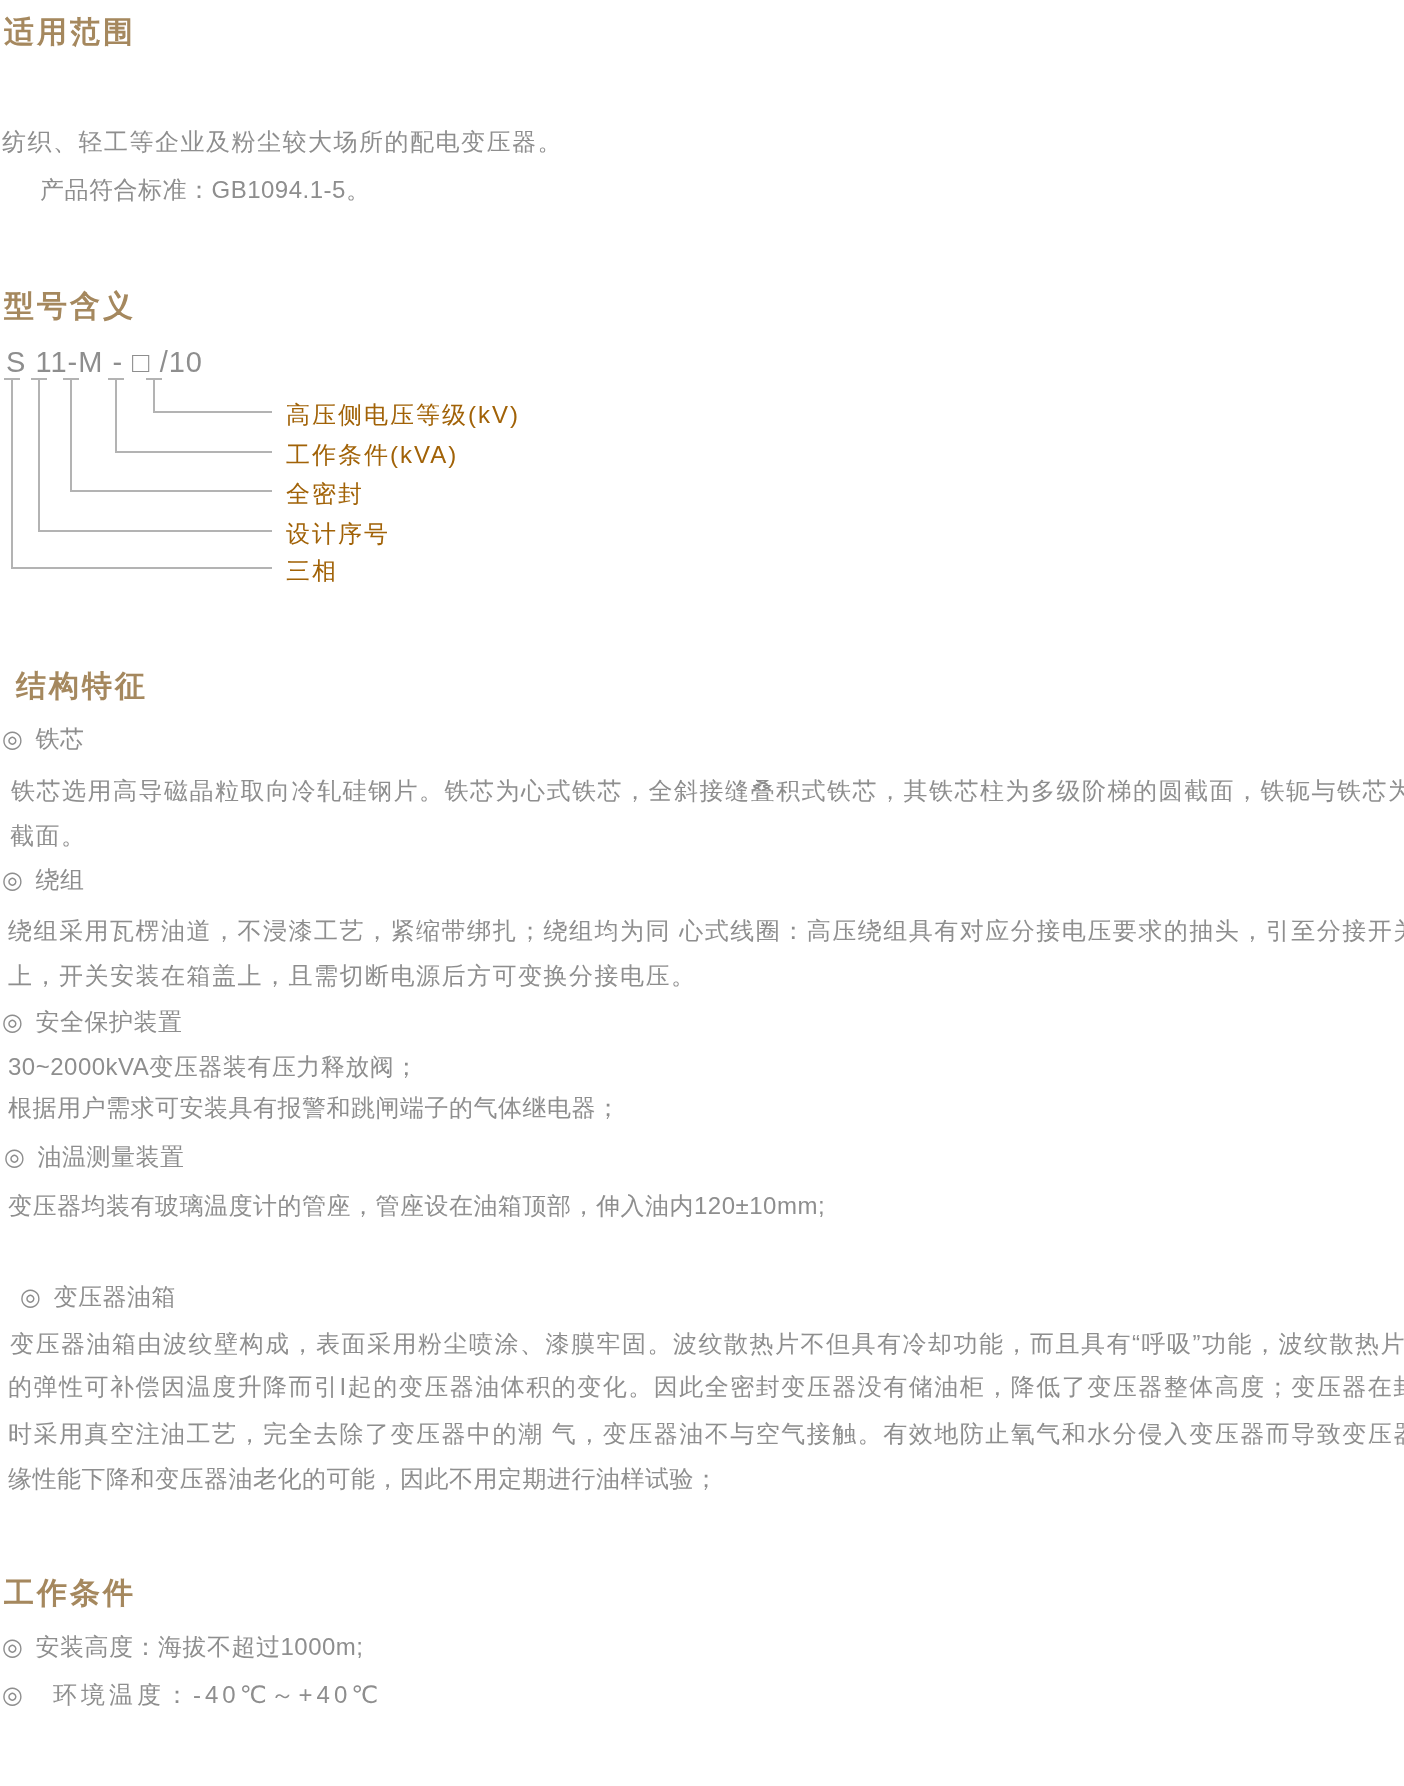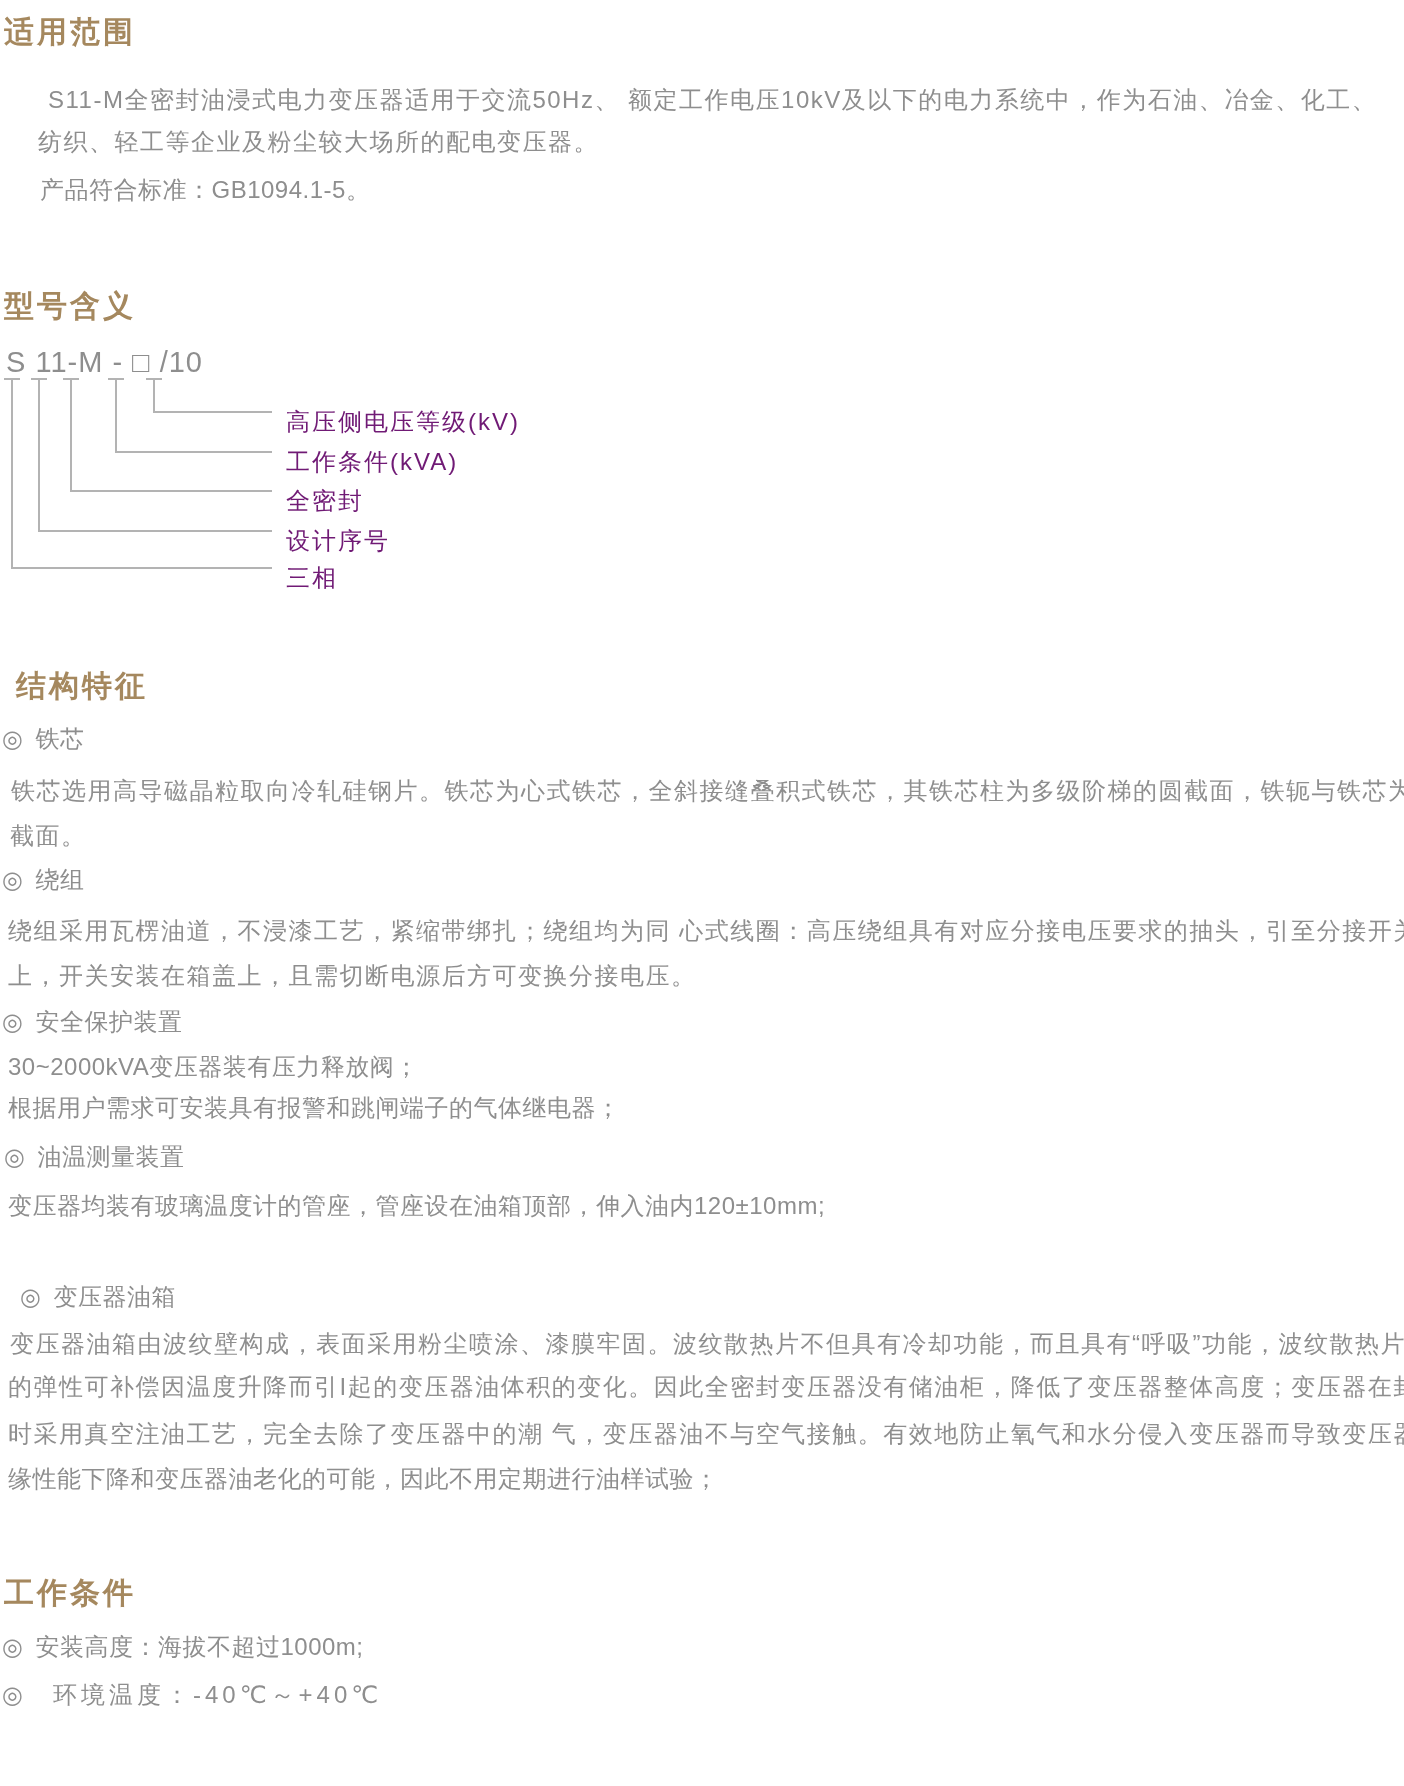--- a/index.html
+++ b/index.html
@@ -38,34 +38,32 @@
     letter-spacing:1px;
     white-space:nowrap;
   }
   .tk{position:absolute;width:16px;height:2px;background:#b3b3b3;}
   .vl{position:absolute;width:2px;background:#b3b3b3;}
   .hl{position:absolute;height:2px;background:#b3b3b3;}
   .lbl{
     position:absolute;
     left:286px;
     font-size:24px;
-    color:#701a75;
+    color:#a16207;
     letter-spacing:2px;
     white-space:nowrap;
-    margin-top:7px;
   }
 </style>
 </head>
 <body>
 
 <div class="page">
 
   <div class="hd" style="left:4px;top:12px;">适用范围</div>
-  <div class="tx" style="left:48px;top:84px;">S11-M全密封油浸式电力变压器适用于交流50Hz、 额定工作电压10kV及以下的电力系统中，作为石油、冶金、化工、</div>
-  <div class="tx" style="left:2px;top:126px;margin-left:36px;">纺织、轻工等企业及粉尘较大场所的配电变压器。</div>
+  <div class="tx" style="left:2px;top:126px;">纺织、轻工等企业及粉尘较大场所的配电变压器。</div>
   <div class="tx tight" style="left:40px;top:174px;">产品符合标准：GB1094.1-5。</div>
 
   <div class="hd" style="left:4px;top:286px;">型号含义</div>
   <div class="code" style="left:6px;top:346px;">S 11-M - □ /10</div>
 
   <div class="tk" style="left:4px;top:378px;"></div>
   <div class="tk" style="left:31px;top:378px;"></div>
   <div class="tk" style="left:63px;top:378px;"></div>
   <div class="tk" style="left:108px;top:378px;"></div>
   <div class="tk" style="left:146px;top:378px;"></div>

